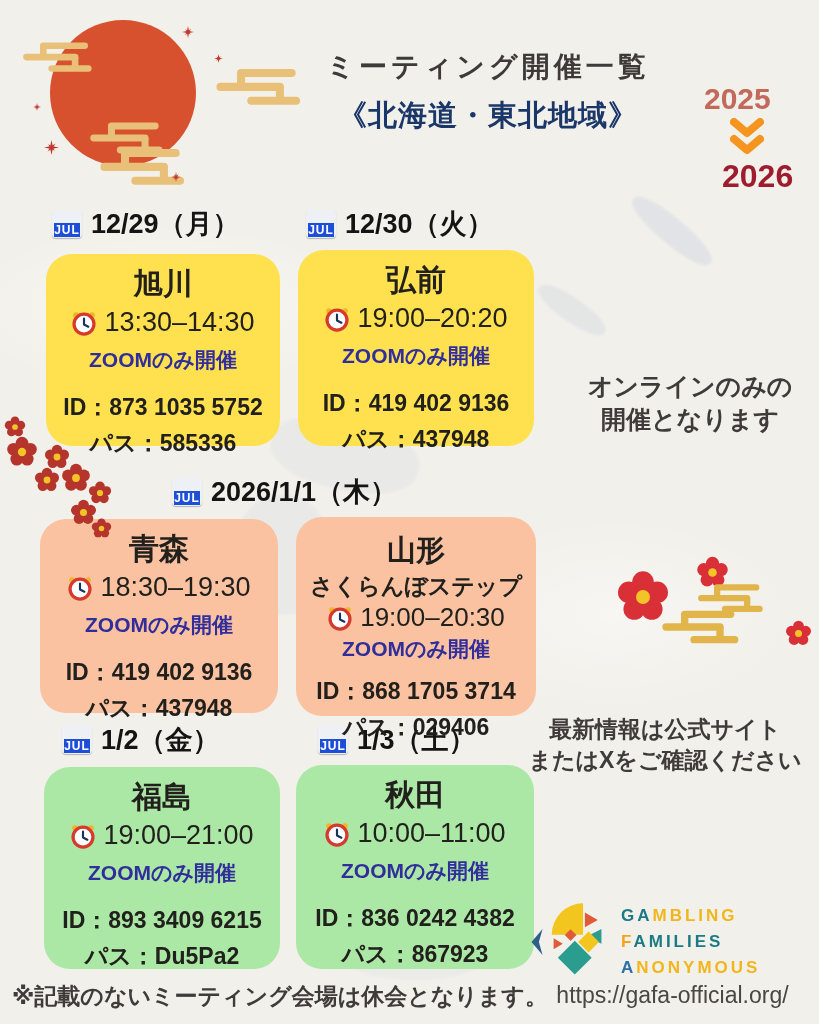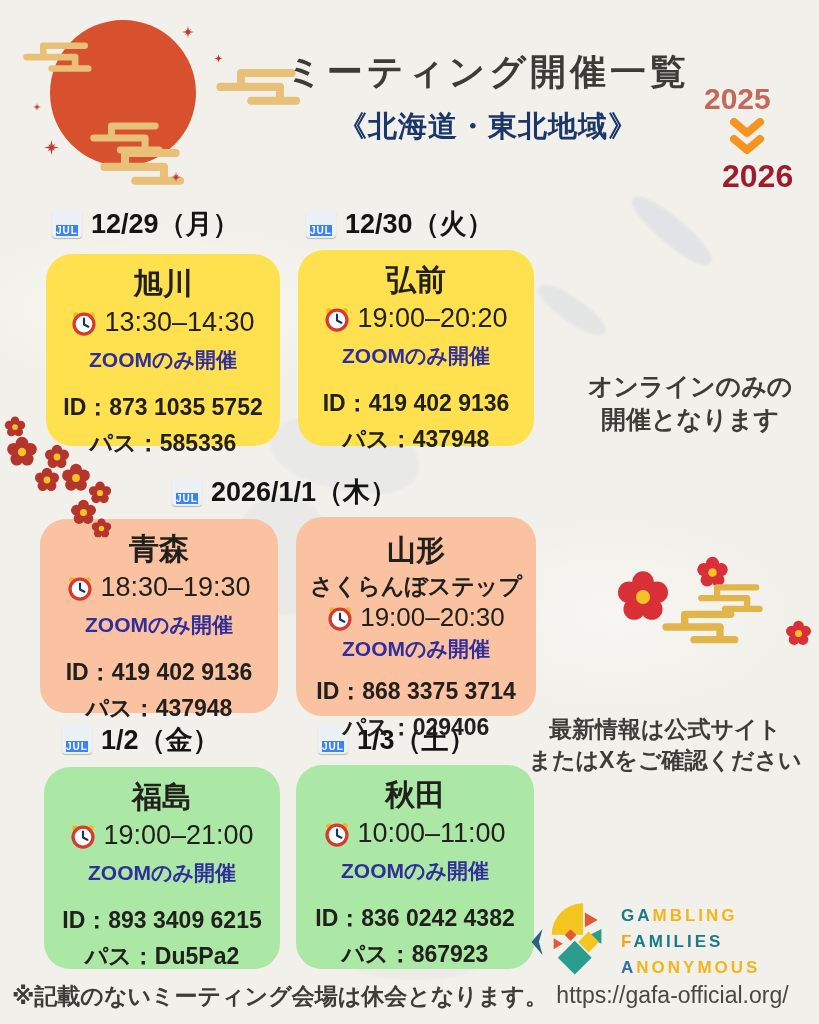--- a/index.html
+++ b/index.html
@@ -19,32 +19,32 @@
   .sun { position:absolute; left:50px; top:20px; width:146px; height:146px; border-radius:50%; background:#d8512e; }
   .cloud { position:absolute; color:#e9c077; }
   .cloud.gold { color:#e2b54b; }
   .sparkle { position:absolute; color:#c0392f; }
   .flower { position:absolute; color:#b5352c; }
   .flower.bright { color:#d93038; }
 
   
   .title-block { position:absolute; left:282px; top:40px; width:412px; text-align:center; }
   .title-1 { font-size:41px; font-weight:600; letter-spacing:2px; color:#2e8b7a; }
-  .title-2 { font-size:36px; font-weight:700; letter-spacing:4px; color:#3e3a37; margin-top:8px; }
+  .title-2 { font-size:28px; font-weight:700; letter-spacing:4px; color:#3e3a37; margin-top:8px; }
   .title-3 { font-size:29px; font-weight:700; letter-spacing:1px; color:#1b3668; margin-top:10px; }
   .year-from { position:absolute; left:704px; top:82px; font-size:30px; font-weight:800; color:#c2695b; }
   .year-to   { position:absolute; left:722px; top:158px; font-size:32px; font-weight:800; color:#9e1c2d; }
   .chevrons  { position:absolute; left:730px; top:118px; }
 
   
   .date-header { position:absolute; display:flex; align-items:center; gap:9px;
                  font-size:27px; font-weight:800; color:#141414; }
   .cal { width:30px; height:28px; border-radius:4px; overflow:hidden; background:#edf1f6;
          box-shadow:0 1px 1px rgba(0,0,0,.25); flex:0 0 auto; text-align:center; }
-  .cal-top { background:#3b82f6; color:#fff; font-size:10px; font-weight:700; line-height:11px; letter-spacing:1px; }
+  .cal-top { background:#1d4ed8; color:#fff; font-size:12px; font-weight:700; line-height:11px; letter-spacing:1px; }
 
   
   .card { position:absolute; border-radius:26px; text-align:center; color:#22201d; padding-top:10px; }
   .card.yellow { background:#ffe14f; }
   .card.peach  { background:#fac2a0; }
   .card.green  { background:#abe8a6; }
   .city { font-size:30px; font-weight:800; }
   .subtitle { font-size:23px; font-weight:800; margin-top:0px; }
   .time-row { display:flex; justify-content:center; align-items:center; gap:7px;
               font-size:27px; font-weight:500; margin-top:2px; }
@@ -232,21 +232,21 @@
   <div class="card peach compact" style="left:296px; top:517px; width:240px; height:199px;">
     <div class="city">山形</div>
     <div class="subtitle">さくらんぼステップ</div>
     <div class="time-row">
       <svg class="clock" width="26" height="26">
           <use href="#clocksym"></use>
         </svg>
       <span>19:00–20:30</span>
     </div>
     <div class="mode">ZOOMのみ開催</div>
-    <div class="mid">ID：868 3375 3714</div>
+    <div class="mid">ID：868 1705 3714</div>
     <div class="pass">パス：029406</div>
   </div>
 
   <div class="card green" style="left:44px; top:767px; width:236px; height:202px;">
     <div class="city">福島</div>
     <div class="time-row">
       <svg class="clock" width="26" height="26">
           <use href="#clocksym"></use>
         </svg>
       <span>19:00–21:00</span>

